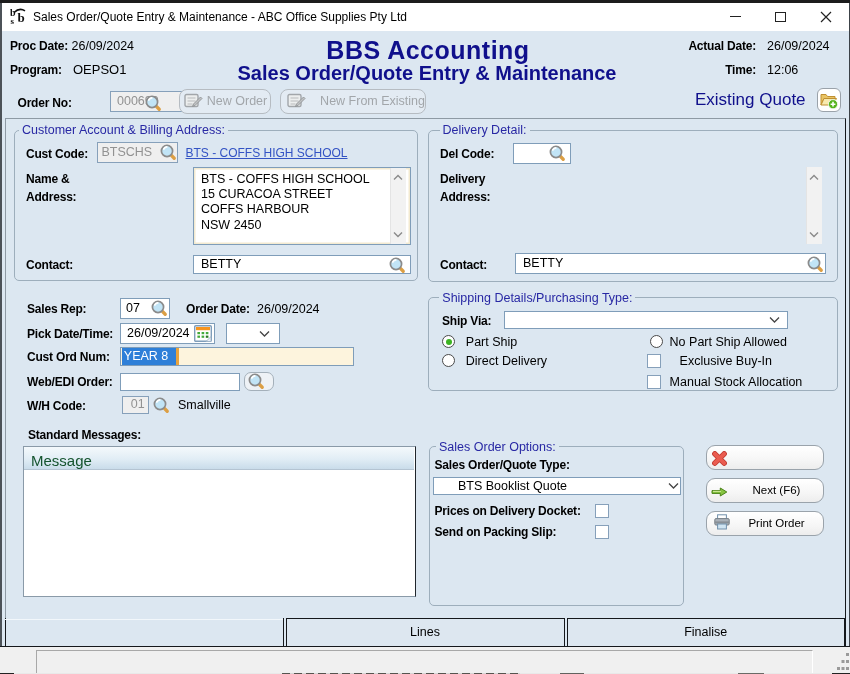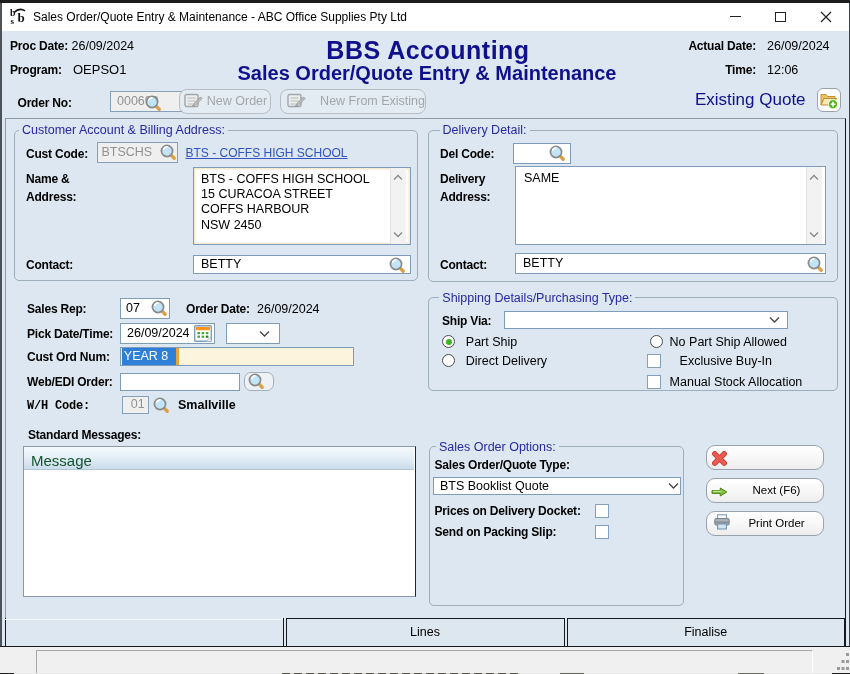--- a/index.html
+++ b/index.html
@@ -123,21 +123,20 @@
 <div class="gt" style="left:439.5px;top:123px;">Delivery Detail:</div>
 <div class="lbl" style="left:440px;top:147px;">Del Code:</div>
 <div class="fld" style="left:513px;top:143px;width:58px;height:20.5px;"></div>
 <svg class="mag" style="left:548px;top:144px;" viewBox="0 0 18 18">
       <path d="M12.4,12.4 L15.2,15.2" stroke="#dc9f44" stroke-width="3.4" stroke-linecap="round"></path>
       <circle cx="8" cy="8" r="5.6" fill="#c1e4f6" stroke="#8b8b8b" stroke-width="1.7"></circle>
       <path d="M4.8,6 A4.2,4.2 0 0 1 7.8,3.9" stroke="#ffffff" stroke-width="1.7" fill="none" stroke-linecap="round"></path>
     </svg>
 <div class="lbl" style="left:440px;top:172px;">Delivery</div>
 <div class="lbl" style="left:440px;top:189.5px;">Address:</div>
-<div class="fld" style="left:515px;top:166px;width:311px;height:78.6px;line-height:15.4px;padding:4px 0 0 8px;">SAME</div>
 <div class="sb" style="left:806px;top:167px;height:76.6px;"></div>
 <svg class="abs" style="left:809px;top:173.5px;" width="10" height="7" viewBox="0 0 10 7">
       <path d="M1,5.5 L5,1.5 L9,5.5" fill="none" stroke="#8a8a8a" stroke-width="1.4"></path>
     </svg>
 <svg class="abs" style="left:809px;top:231px;" width="10" height="7" viewBox="0 0 10 7">
       <path d="M1,1.5 L5,5.5 L9,1.5" fill="none" stroke="#8a8a8a" stroke-width="1.4"></path>
     </svg>
 <div class="lbl" style="left:440px;top:258px;">Contact:</div>
 <div class="fld" style="left:515px;top:253px;width:311px;height:21px;line-height:19px;padding-left:7px;">BETTY</div>
 <svg class="mag" style="left:806px;top:254.5px;" viewBox="0 0 18 18">
@@ -179,28 +178,28 @@
 <div class="abs" style="left:121.8px;top:348px;width:54.2px;height:16.5px;background:#2e7fd8;color:#fff;font-size:12.5px;line-height:16.5px;padding-left:2px;">YEAR 8</div>
 <div class="abs" style="left:176px;top:348px;width:2.5px;height:16.5px;background:#e8a33d;"></div>
 <div class="lbl" style="left:27px;top:375px;">Web/EDI Order:</div>
 <div class="fld" style="left:120px;top:373.3px;width:120px;height:17.7px;"></div>
 <div class="abs" style="left:243.5px;top:371.5px;width:30px;height:19.5px;background:#eef2f6;border:1px solid #a4b0ba;border-radius:7px;"></div>
 <svg class="mag" style="left:247px;top:372px;" viewBox="0 0 18 18">
       <path d="M12.4,12.4 L15.2,15.2" stroke="#dc9f44" stroke-width="3.4" stroke-linecap="round"></path>
       <circle cx="8" cy="8" r="5.6" fill="#c1e4f6" stroke="#8b8b8b" stroke-width="1.7"></circle>
       <path d="M4.8,6 A4.2,4.2 0 0 1 7.8,3.9" stroke="#ffffff" stroke-width="1.7" fill="none" stroke-linecap="round"></path>
     </svg>
-<div class="lbl" style="left:27px;top:398.5px;font-family:Liberation Mono, monospace;">W/H Code:</div>
+<div class="lbl" style="left:27px;top:398.5px;">W/H Code:</div>
 <div class="fldd" style="left:121.8px;top:396px;width:27px;height:17.7px;line-height:15.7px;padding-left:8px;">01</div>
 <svg class="mag" style="left:151.6px;top:395.5px;" viewBox="0 0 18 18">
       <path d="M12.4,12.4 L15.2,15.2" stroke="#dc9f44" stroke-width="3.4" stroke-linecap="round"></path>
       <circle cx="8" cy="8" r="5.6" fill="#c1e4f6" stroke="#8b8b8b" stroke-width="1.7"></circle>
       <path d="M4.8,6 A4.2,4.2 0 0 1 7.8,3.9" stroke="#ffffff" stroke-width="1.7" fill="none" stroke-linecap="round"></path>
     </svg>
-<div class="val" style="left:178px;top:398px;font-weight:bold;">Smallville</div>
+<div class="val" style="left:178px;top:398px;">Smallville</div>
 
 <div class="grp" style="left:428px;top:297px;width:410px;height:94px;"></div>
 <div class="gt" style="left:439.3px;top:290.5px;">Shipping Details/Purchasing Type:</div>
 <div class="lbl" style="left:442px;top:314px;">Ship Via:</div>
 <div class="fld" style="left:504px;top:310.8px;width:284px;height:18.7px;"></div>
 <svg class="abs" style="left:769px;top:316px;" width="11" height="8" viewBox="0 0 11 8">
       <path d="M1,1.5 L5.5,6 L10,1.5" fill="none" stroke="#444" stroke-width="1.3"></path>
     </svg>
 <div class="radio" style="left:442.3px;top:335.2px;"></div>
 <div class="abs" style="left:445.8px;top:338.7px;width:6px;height:6px;border-radius:50%;background:#3cb423;"></div>
@@ -215,21 +214,21 @@
 <div class="val" style="left:669.6px;top:375.2px;">Manual Stock Allocation</div>
 
 <div class="lbl" style="left:28px;top:427.5px;">Standard Messages:</div>
 <div class="abs" style="left:23px;top:446px;width:392.5px;height:151px;background:#fff;border:1px solid #8a9aa8;border-right:1.5px solid #20262c;"></div>
 <div class="abs" style="left:24px;top:447px;width:389.5px;height:23px;background:linear-gradient(#f4f9fc,#e1edf5 55%,#c9dcea);border-bottom:1px solid #b4c4d2;"></div>
 <div class="abs" style="left:31px;top:452px;font-size:15px;color:#14532d;">Message</div>
 
 <div class="grp" style="left:429px;top:446px;width:255px;height:160px;"></div>
 <div class="gt" style="left:436px;top:439.5px;">Sales Order Options:</div>
 <div class="lbl" style="left:434.5px;top:457.5px;">Sales Order/Quote Type:</div>
-<div class="fld" style="left:433px;top:476.7px;width:248px;height:18.8px;line-height:17px;padding-left:6px;">BTS Booklist Quote</div>
+<div class="fld" style="left:433px;top:476.7px;width:248px;height:18.8px;line-height:17px;padding-left:24px;">BTS Booklist Quote</div>
 <svg class="abs" style="left:668px;top:482px;" width="11" height="8" viewBox="0 0 11 8">
       <path d="M1,1.5 L5.5,6 L10,1.5" fill="none" stroke="#444" stroke-width="1.3"></path>
     </svg>
 <div class="lbl" style="left:434.5px;top:503.5px;">Prices on Delivery Docket:</div>
 <div class="cb" style="left:595px;top:503.8px;"></div>
 <div class="lbl" style="left:434.5px;top:524.5px;">Send on Packing Slip:</div>
 <div class="cb" style="left:595px;top:524.8px;"></div>
 
 <div class="btn3" style="left:706px;top:445px;width:118.4px;height:25px;"></div>
 <svg class="abs" style="left:711.5px;top:450.9px;" width="15" height="15" viewBox="0 0 15 15">

